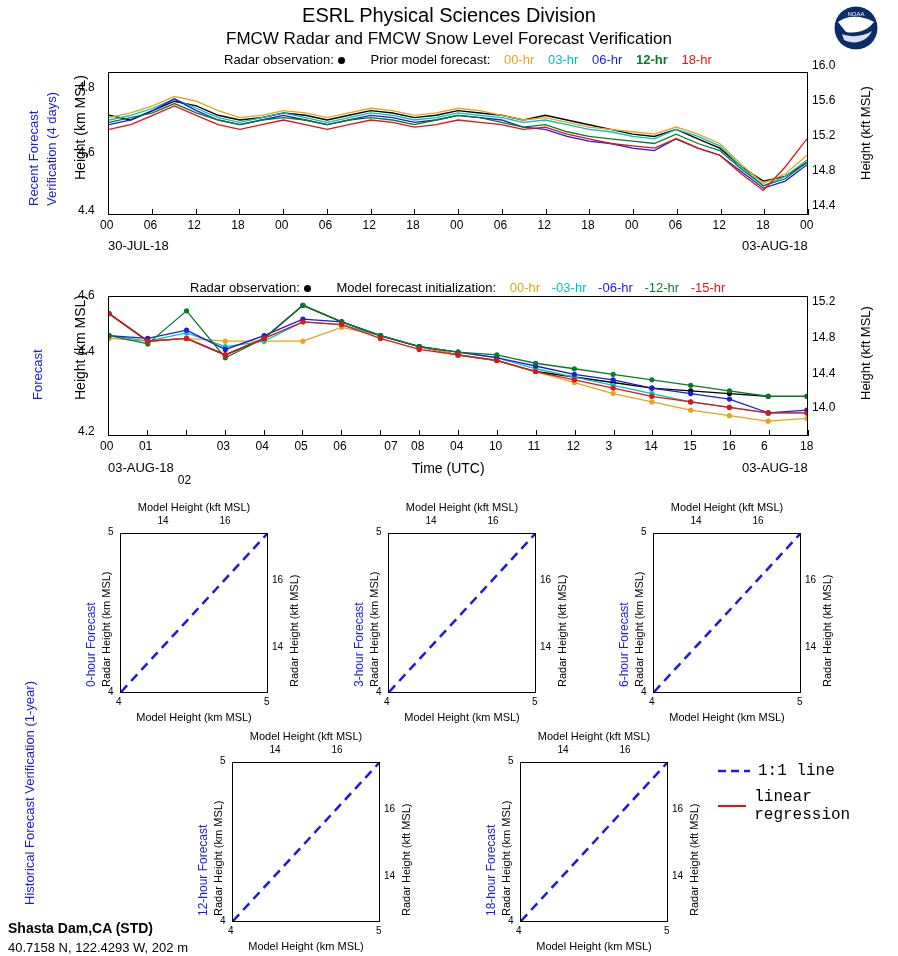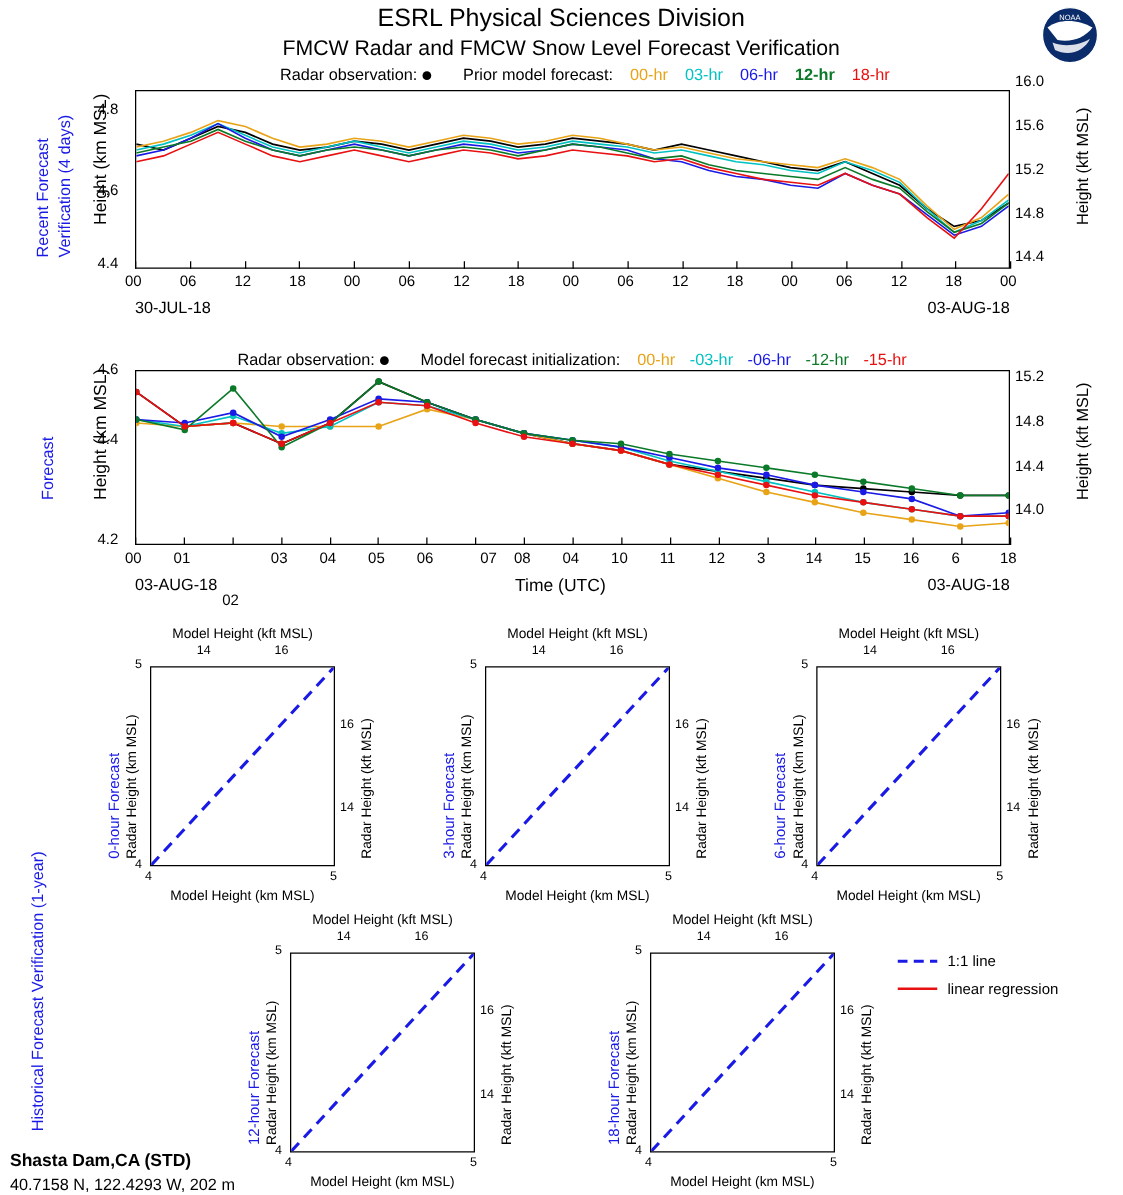--- a/index.html
+++ b/index.html
@@ -25,21 +25,21 @@
   .c03{color:#00c2c2;}
   .c06{color:#1a1ae6;}
   .c12{color:#0a7a28;}
   .c18{color:#e81010;}
   .c15{color:#e81010;}
   svg{display:block;}
   .tick{font-size:12px;}
   .footer1{position:absolute;left:8px;top:920px;font-size:14px;font-weight:bold;}
   .footer2{position:absolute;left:8px;top:940px;font-size:13px;}
   .scat-title{position:absolute;font-size:11px;white-space:nowrap;}
-  .legend-box{position:absolute;font-size:12px;}
+  .legend-box{position:absolute;font-size:16px;font-family:Liberation Mono, monospace;}
 </style>
 </head>
 <body>
 
 <div class="abs ttl1">ESRL Physical Sciences Division</div>
 <div class="abs ttl2">FMCW Radar and FMCW Snow Level Forecast Verification</div>
 
 <div class="noaa">
   <svg width="56" height="48" viewBox="0 0 56 48">
     <circle cx="28" cy="24" r="22" fill="#0a2c6b"></circle>

